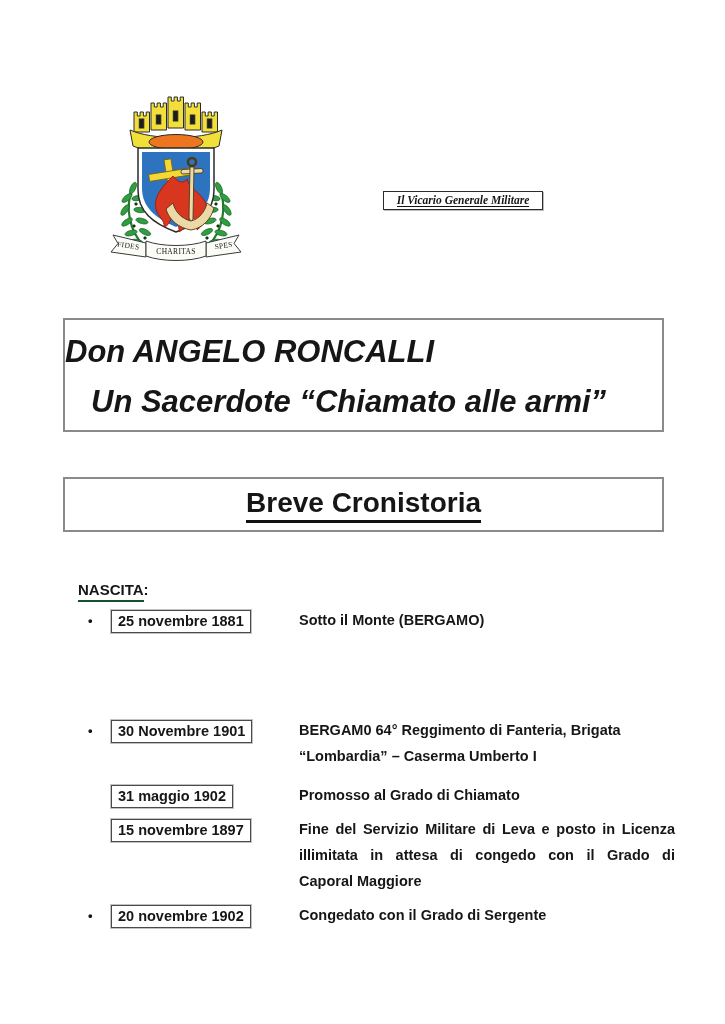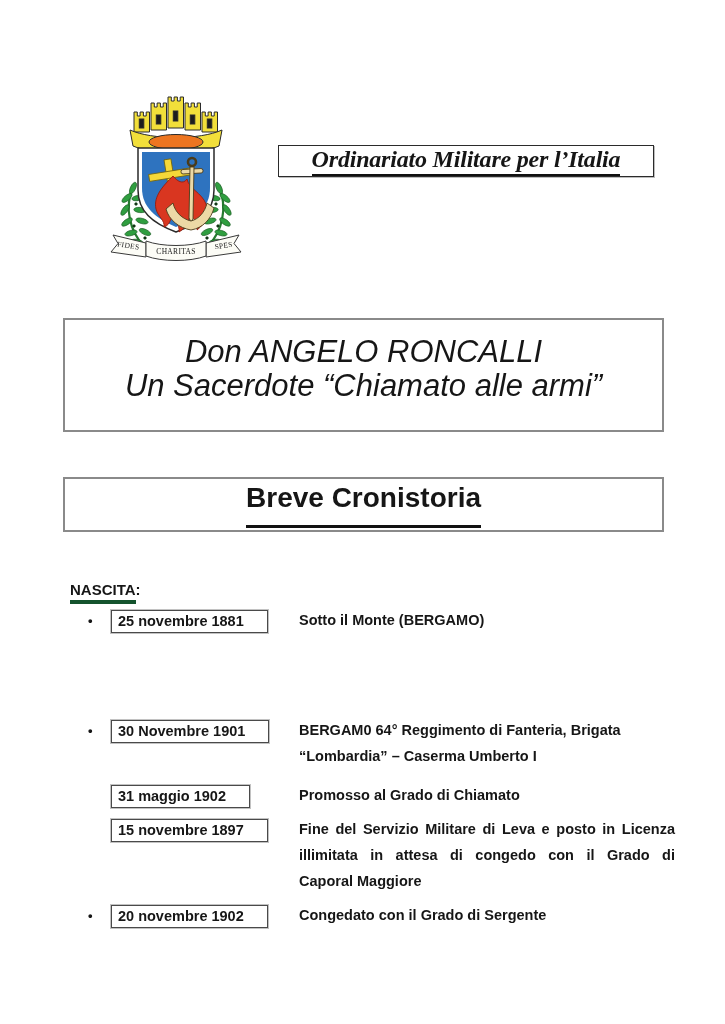--- a/index.html
+++ b/index.html
@@ -27,38 +27,38 @@
   }
   .vicar-title {
     font-family:"Liberation Serif", serif; font-weight:bold; font-style:italic;
     font-size:11.5px; white-space:nowrap; border-bottom:1.5px solid #111;
   }
   
   .doc-title-box {
     position:absolute; left:63px; top:318px; width:597px; height:110px;
     border:2px solid #8a8a8a; background:#fff;
   }
-  .doc-title-line { position:absolute; left:0; width:100%; text-align:center;
-    font-weight:normal; font-style:italic; font-size:31px; white-space:nowrap; }
-  .dt1 { top:14px; } .dt2 { top:48px; }
+  .doc-title-line { position:absolute; left:0; width:100%; 
+    font-weight:bold; font-style:italic; font-size:31px; white-space:nowrap; }
+  .dt1 { top:14px; } .dt2 { top:64px;margin-left:26px; }
   .chrono-box {
     position:absolute; left:63px; top:477px; width:597px; height:51px;
     border:2px solid #8a8a8a; display:flex; align-items:center; justify-content:center;
   }
   .chrono-title { font-weight:bold; font-size:28px; border-bottom:3px solid #111;
-    padding-bottom:11px; white-space:nowrap; }
+    padding-bottom:1px; white-space:nowrap; }
   
   .sec-heading { position:absolute; left:70px; font-weight:bold; font-size:15px; white-space:nowrap; }
-  .sec-heading .u { border-bottom:4px solid #14532d; padding-bottom:2px; }
+  .sec-heading .u { border-bottom:2px solid #14532d; padding-bottom:2px;margin-left:8px; }
   .row { position:absolute; left:0; width:725px; height:0; }
   .bullet { position:absolute; left:88px; top:3px; font-size:13px; font-weight:bold; }
   .date-box {
     position:absolute; left:111px; top:0;
     border:1px solid #4a4a4a; outline:1px solid #c2c2c2;
-    padding:2px 23px 3px 6px; font-weight:bold; font-size:14.5px; white-space:nowrap;
+    padding:2px 6px 3px 6px; font-weight:bold; font-size:14.5px; white-space:nowrap;
     background:#fff;
   }
   .desc {
     position:absolute; left:299px; top:-3px; width:376px;
     font-weight:bold; font-size:14.5px; line-height:26px;
   }
   .desc.justify { text-align:justify; text-align-last:left; }
   .ribbon-text { font-family:"Liberation Serif", serif; font-size:7.5px; fill:#1a1a1a; letter-spacing:0.3px; }
 </style>
 </head>
@@ -121,22 +121,22 @@
     <g stroke="#3a3a3a" stroke-width="1" fill="#fcfcf6">
       <path d="M13,149 L46,157 L46,171 L11,166 L18,157.5 Z"></path>
       <path d="M139,149 L106,157 L106,171 L141,166 L134,157.5 Z"></path>
       <path d="M46,155 C62,161 90,161 106,155 L106,170 C90,176 62,176 46,170 Z"></path>
     </g>
     <text class="ribbon-text" x="28" y="162" text-anchor="middle" transform="rotate(8 28 162)" stroke="none">FIDES</text>
     <text class="ribbon-text" x="76" y="168" text-anchor="middle" stroke="none">CHARITAS</text>
     <text class="ribbon-text" x="124" y="162" text-anchor="middle" transform="rotate(-8 124 162)" stroke="none">SPES</text>
   </svg>
 
-  <div class="org-box">
-    <span class="org-title">Ordinariato Militare per l’Italia</span>
+  <div class="vicar-box">
+    <span class="vicar-title">Il Vicario Generale Militare</span>
   </div>
 
   <div class="doc-title-box">
     <div class="doc-title-line dt1">Don ANGELO RONCALLI</div>
     <div class="doc-title-line dt2">Un Sacerdote “Chiamato alle armi”</div>
   </div>
 
   <div class="chrono-box">
     <span class="chrono-title">Breve Cronistoria</span>
   </div>

